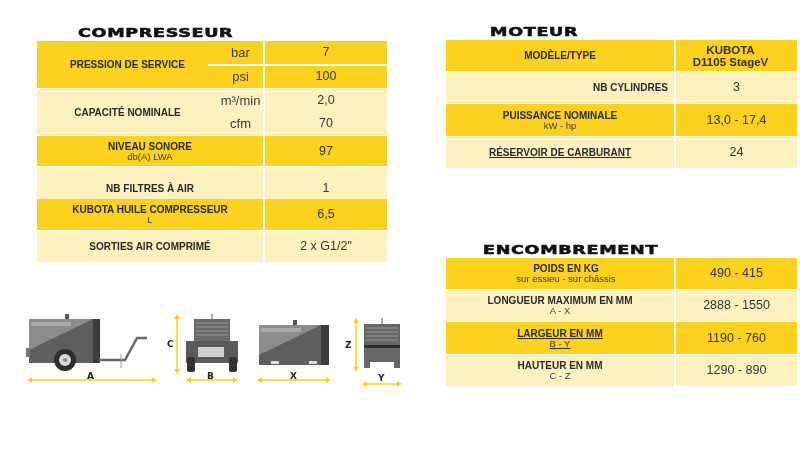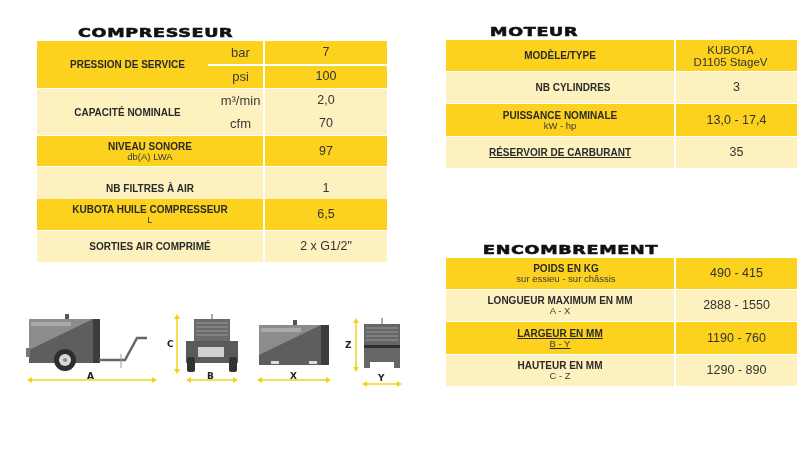--- a/index.html
+++ b/index.html
@@ -103,48 +103,48 @@
   <div class="vsep" style="left:226px;"></div>
 </div>
 
 <div class="title" style="left:490px;top:24px;">MOTEUR</div>
 
 <div class="tbl" style="left:446px;top:40px;width:351px;height:128px;">
   <div class="row dark" style="top:0;height:31px;">
     <div class="cell" style="left:0;width:228px;">
         <span class="lbl">MODÈLE/TYPE</span>
       </div>
-    <div class="cell" style="left:230px;right:12px;">
+    <div class="cell" style="left:230px;right:12px;font-weight:bold;">
         <span class="val" style="font-size:11.5px;line-height:12px;">KUBOTA</span>
         <span class="val" style="font-size:11.5px;line-height:12px;">D1105 StageV</span>
       </div>
   </div>
   <div class="row light" style="top:32px;height:31px;">
-    <div class="cell" style="left:16px;width:222px;">
+    <div class="cell" style="left:0;width:222px;align-items:flex-end;">
         <span class="lbl">NB CYLINDRES</span>
       </div>
     <div class="cell" style="left:230px;right:0;">
         <span class="val">3</span>
       </div>
   </div>
   <div class="row dark" style="top:64px;height:32px;">
     <div class="cell" style="left:0;width:228px;">
         <span class="lbl">PUISSANCE NOMINALE</span>
         <span class="sub">kW - hp</span>
       </div>
     <div class="cell" style="left:230px;right:0;">
         <span class="val">13,0 - 17,4</span>
       </div>
   </div>
   <div class="row light" style="top:97px;height:31px;">
     <div class="cell" style="left:0;width:228px;text-decoration:underline;">
         <span class="lbl">RÉSERVOIR DE CARBURANT</span>
       </div>
     <div class="cell" style="left:230px;right:0;">
-        <span class="val">35</span>
+        <span class="val">24</span>
       </div>
   </div>
   <div class="vsep" style="left:228px;"></div>
 </div>
 
 <div class="title" style="left:483px;top:242px;">ENCOMBREMENT</div>
 
 <div class="tbl" style="left:446px;top:258px;width:351px;height:128px;">
   <div class="row dark" style="top:0;height:31px;">
     <div class="cell" style="left:0;width:228px;padding-left:6px;">

